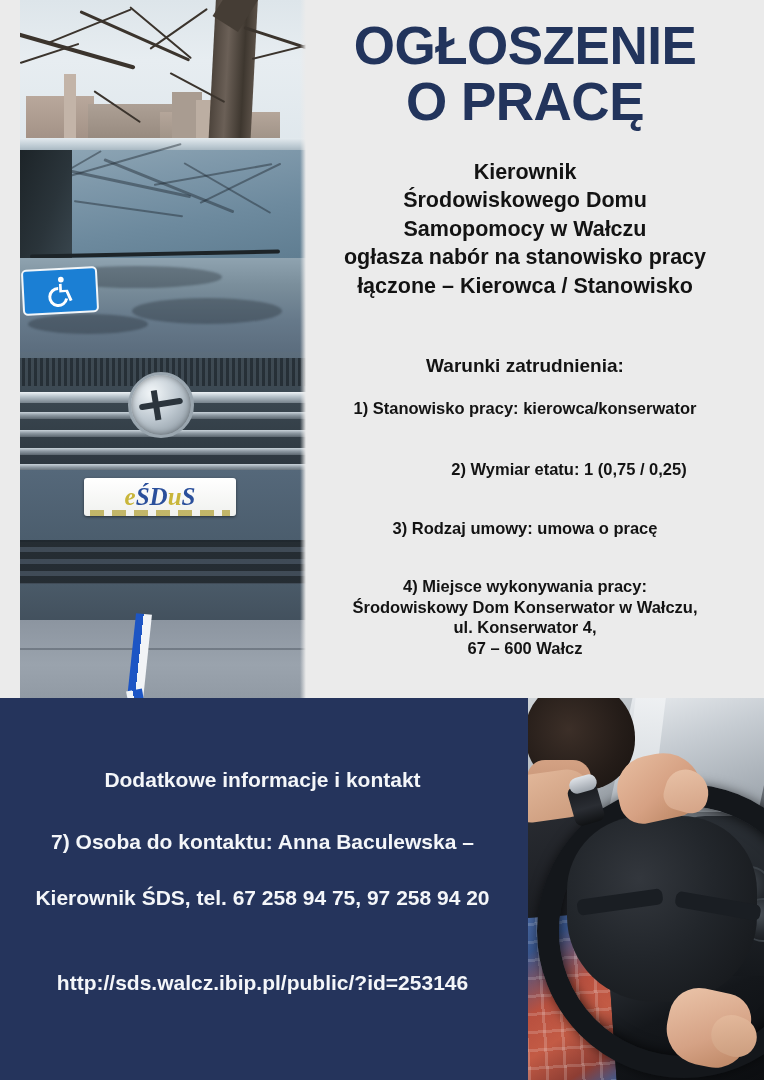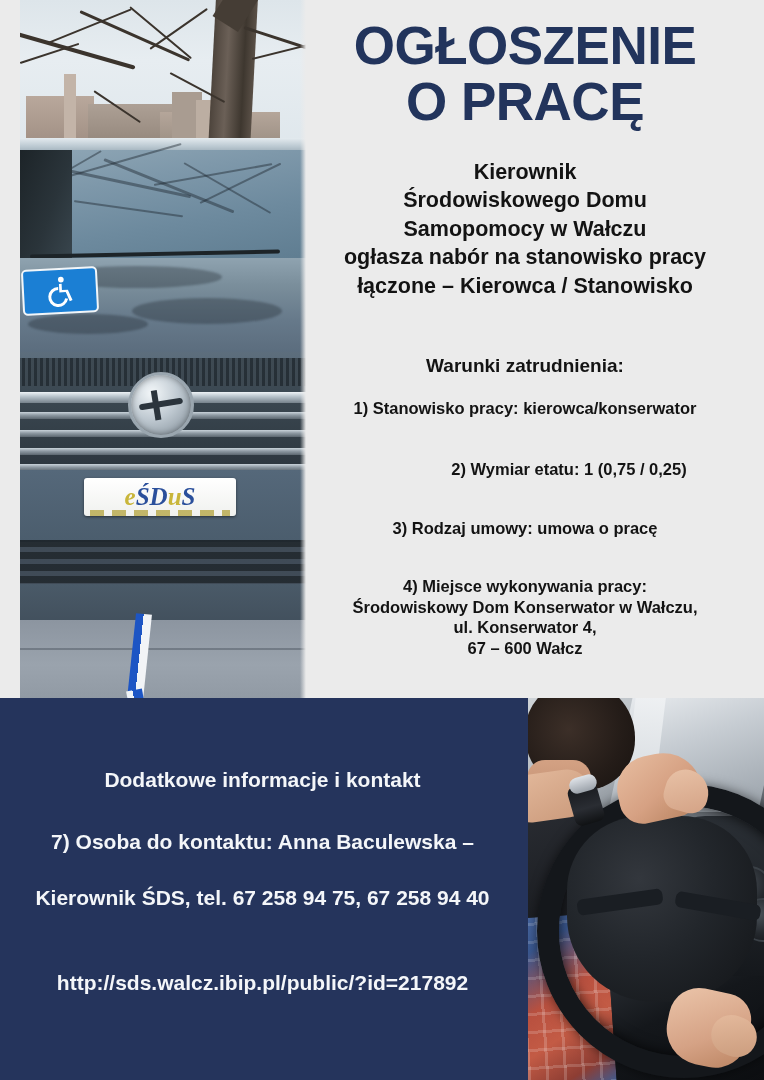--- a/index.html
+++ b/index.html
@@ -552,22 +552,22 @@
         <span>67 – 600 Wałcz</span>
       </div>
     </div>
   </div>
 
   <div class="bottom-section">
 
     <div class="contact-wrap">
       <div class="contact-head">Dodatkowe informacje i kontakt</div>
       <div class="contact-line l1">7) Osoba do kontaktu: Anna Baculewska –</div>
-      <div class="contact-line l2">Kierownik ŚDS, tel. 67 258 94 75, 67 258 94 40</div>
-      <div class="contact-line l4">http://sds.walcz.ibip.pl/public/?id=217892</div>
+      <div class="contact-line l2">Kierownik ŚDS, tel. 67 258 94 75, 97 258 94 20</div>
+      <div class="contact-line l4">http://sds.walcz.ibip.pl/public/?id=253146</div>
     </div>
 
     <div class="driver-photo">
       <div class="dp-bg"></div>
       <div class="dp-window"></div>
       <div class="dp-pillar"></div>
       <div class="dp-head"></div>
       <div class="dp-neck"></div>
       <div class="dp-shoulder"></div>
       <div class="dp-shirt"></div>

